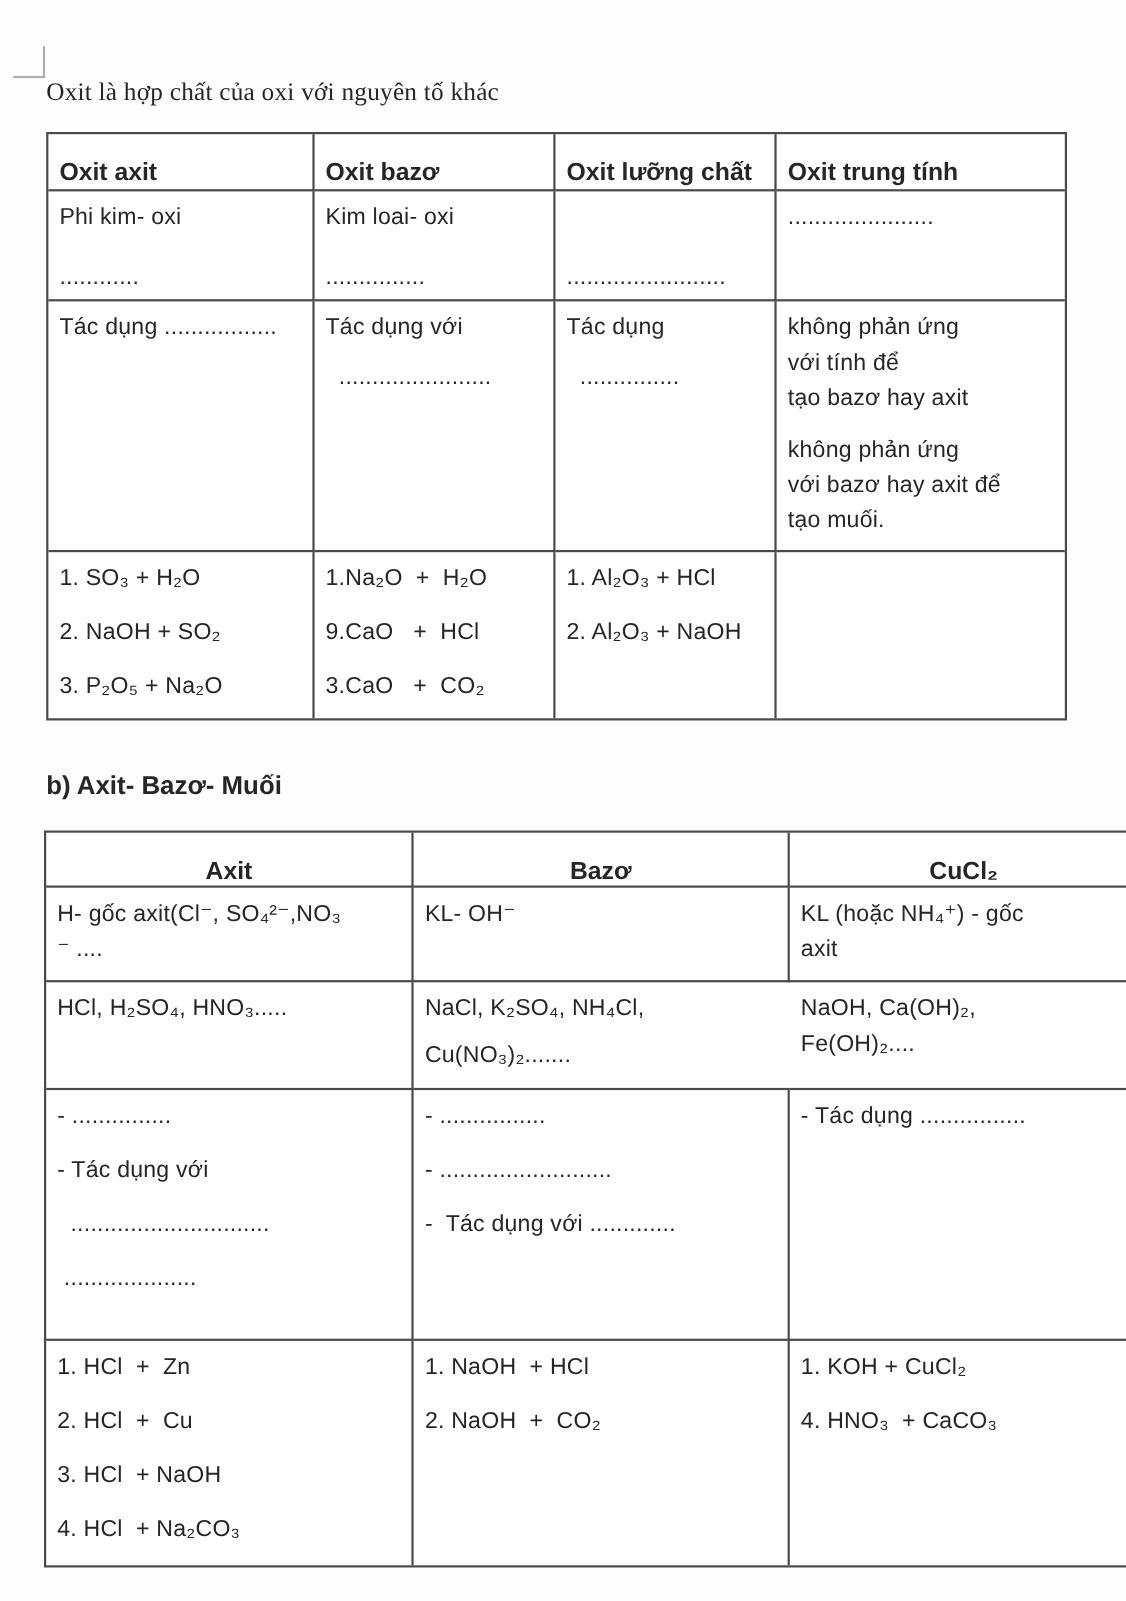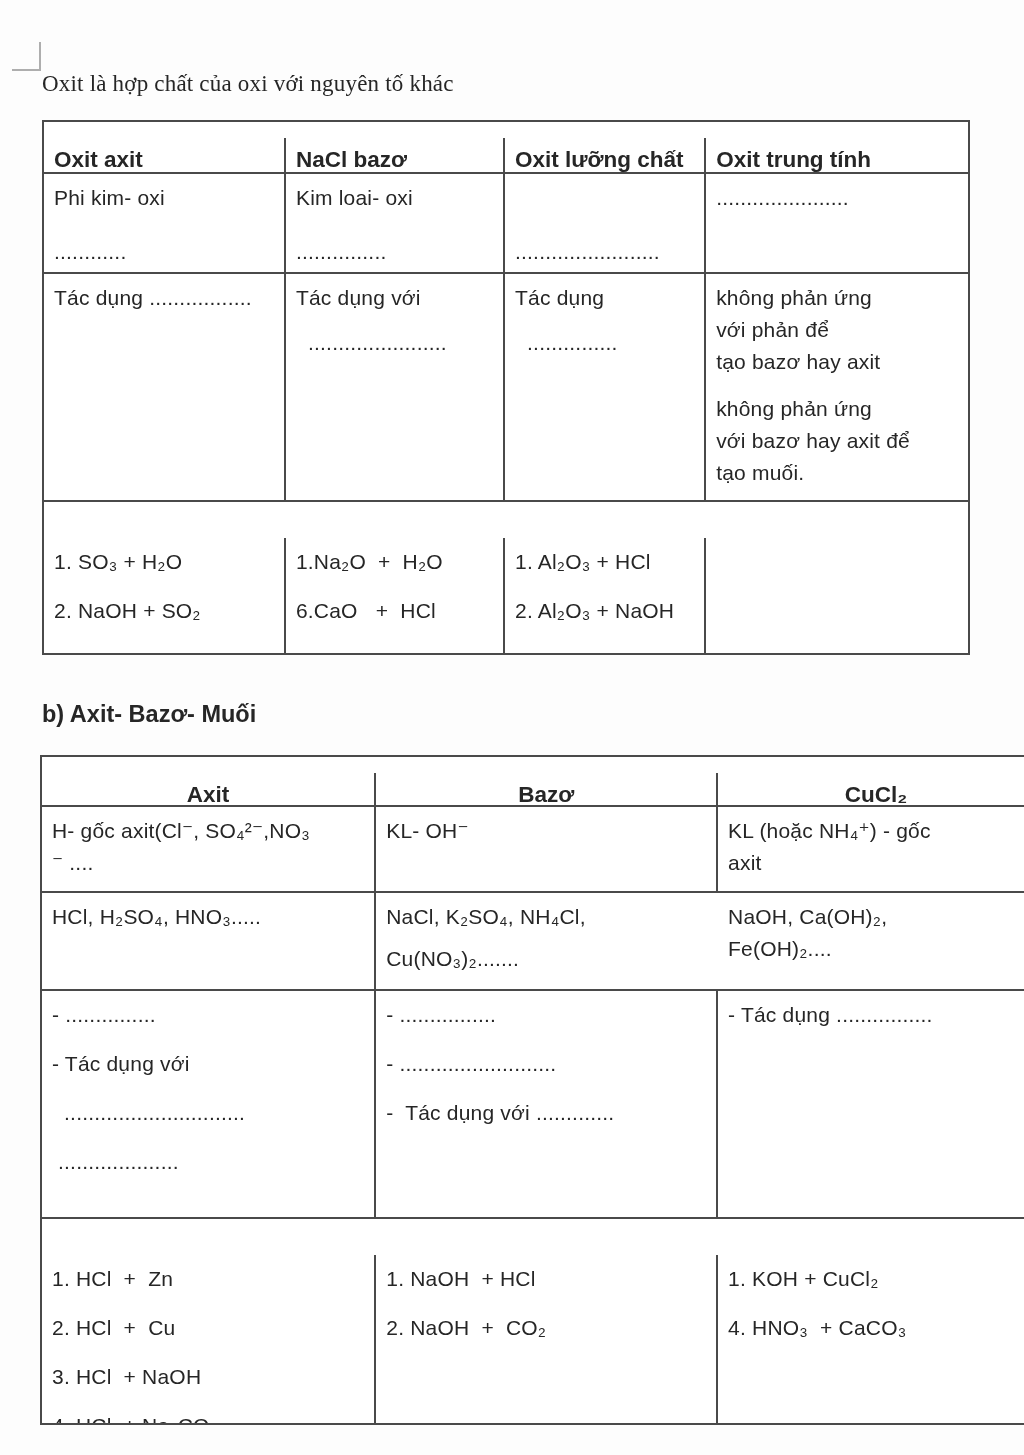--- a/index.html
+++ b/index.html
@@ -57,27 +57,26 @@
   }
 
   .cell {
     border-right: 2px solid #4a4a4a;
     border-bottom: 2px solid #4a4a4a;
     padding: 8px 10px 0 10px;
     font-size: 21px;
     overflow: hidden;
   }
   .cell.lc { border-right: none; }
-  .cell.lr { border-bottom: none; margin-top: 36px; }
+  .cell.lr { border-bottom: none; }
 
   .hdr {
     font-weight: bold;
     font-size: 22.5px;
-    padding-top: 9px;
-    margin-top: 16px;
+    padding-top: 22px;
   }
   #abm-table .hdr { text-align: center; }
 
   .tline {
     line-height: 32px;
     min-height: 32px;
     white-space: pre-wrap;
     letter-spacing: 0.2px;
   }
   
@@ -93,21 +92,21 @@
 </head>
 <body>
 
 <div class="corner-mark"></div>
 
 <div class="doc-title">Oxit là hợp chất của oxi với nguyên tố khác</div>
 
 <div id="oxit-table" class="grid-table">
 
   <div class="cell hdr">Oxit axit</div>
-  <div class="cell hdr">NaCl bazơ</div>
+  <div class="cell hdr">Oxit bazơ</div>
   <div class="cell hdr">Oxit lưỡng chất</div>
   <div class="cell hdr lc">Oxit trung tính</div>
 
   <div class="cell gap-lg">
       <div class="tline">Phi kim- oxi</div>
       <div class="tline">............</div>
     </div>
   <div class="cell gap-lg">
       <div class="tline">Kim loai- oxi</div>
       <div class="tline">...............</div>
@@ -126,36 +125,36 @@
   <div class="cell gap-sm">
       <div class="tline">Tác dụng với</div>
       <div class="tline">  .......................</div>
     </div>
   <div class="cell gap-sm">
       <div class="tline">Tác dụng</div>
       <div class="tline">  ...............</div>
     </div>
   <div class="cell tight prop-trung lc">
       <div class="tline">không phản ứng</div>
-      <div class="tline">với phản để</div>
+      <div class="tline">với tính để</div>
       <div class="tline">tạo bazơ hay axit</div>
       <div class="tline"></div>
       <div class="tline">không phản ứng</div>
       <div class="tline">với bazơ hay axit để</div>
       <div class="tline">tạo muối.</div>
     </div>
 
   <div class="cell gap-md lr">
       <div class="tline">1. SO₃ + H₂O</div>
       <div class="tline">2. NaOH + SO₂</div>
       <div class="tline">3. P₂O₅ + Na₂O</div>
     </div>
   <div class="cell gap-md lr">
       <div class="tline">1.Na₂O  +  H₂O</div>
-      <div class="tline">6.CaO   +  HCl</div>
+      <div class="tline">9.CaO   +  HCl</div>
       <div class="tline">3.CaO   +  CO₂</div>
     </div>
   <div class="cell gap-md lr">
       <div class="tline">1. Al₂O₃ + HCl</div>
       <div class="tline">2. Al₂O₃ + NaOH</div>
     </div>
   <div class="cell gap-md lr lc"></div>
 </div>
 
 <div class="section-heading">b) Axit- Bazơ- Muối</div>

